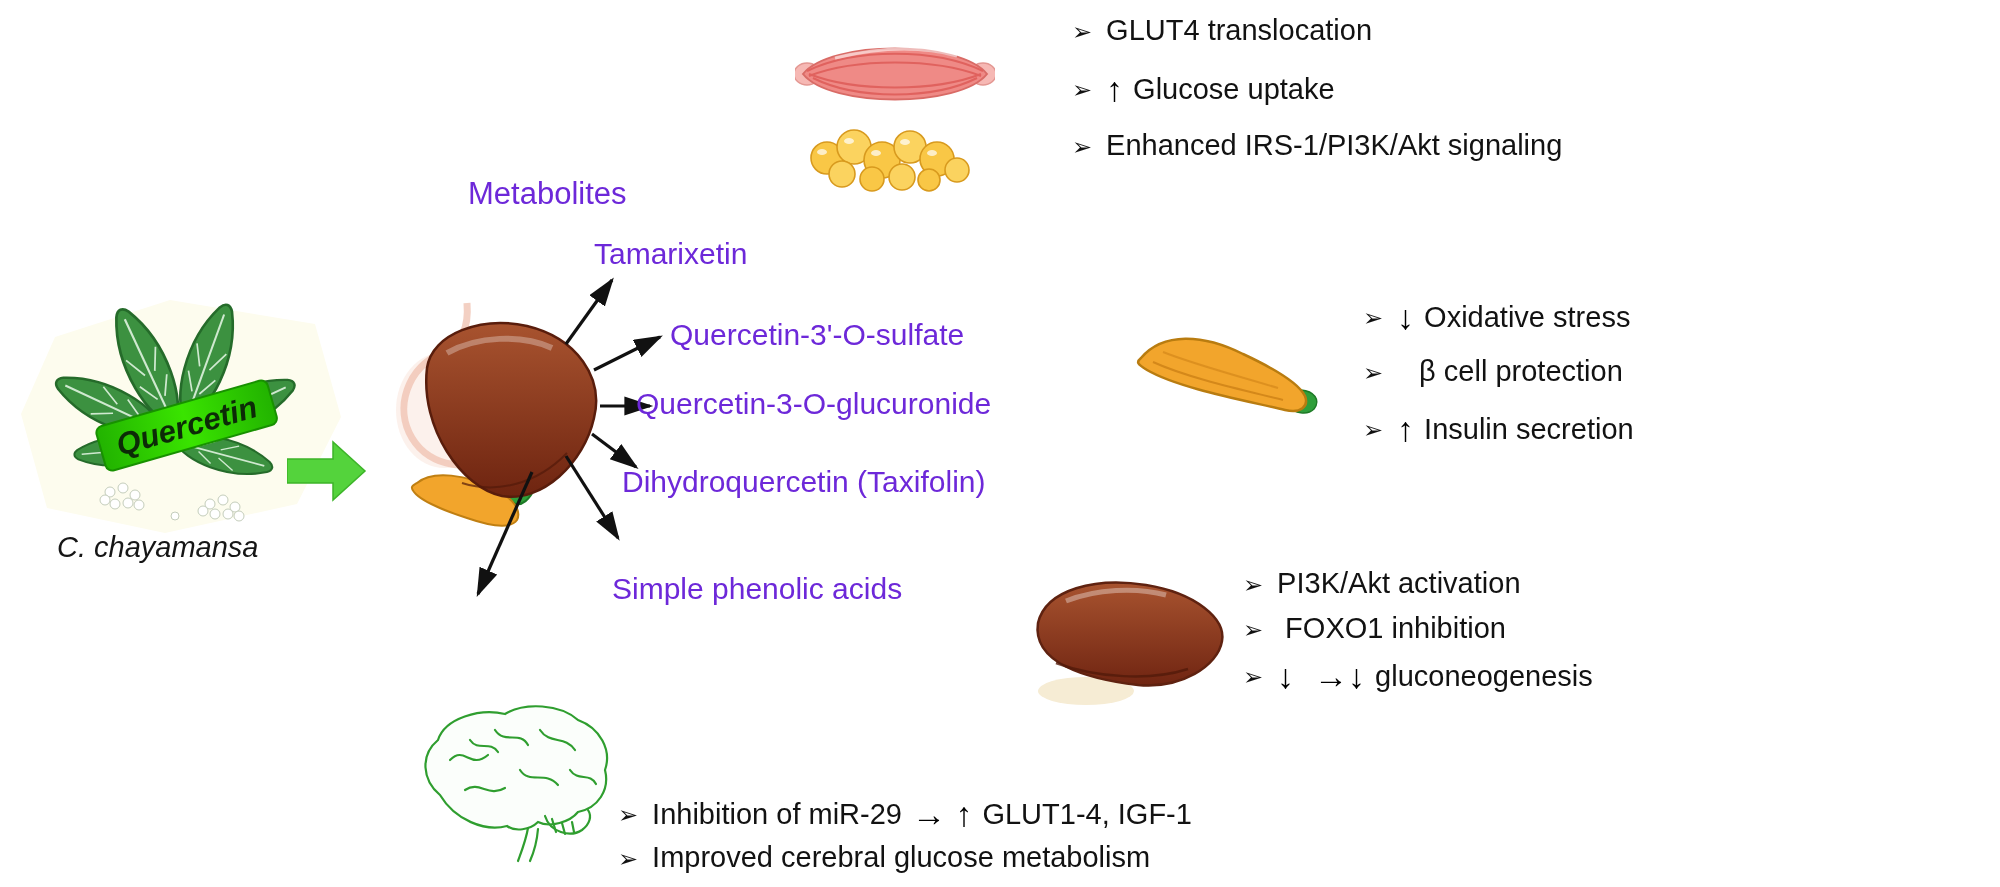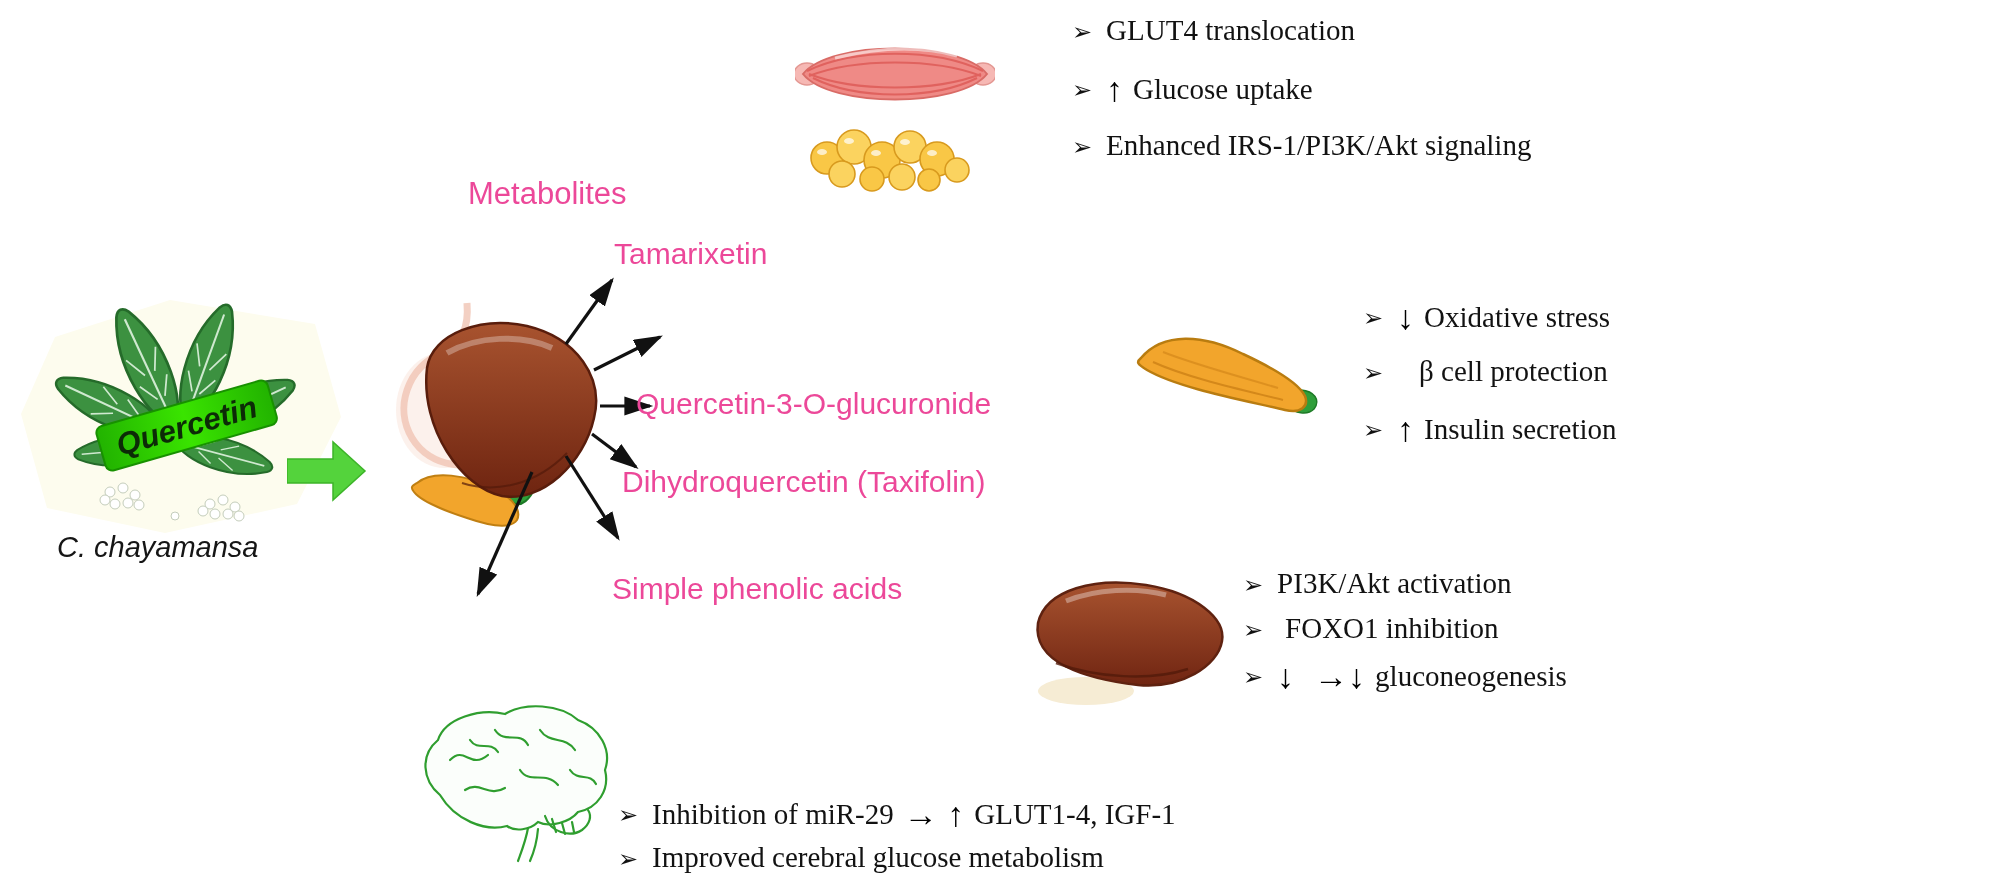--- a/index.html
+++ b/index.html
@@ -2,32 +2,32 @@
 <html><head>
 <meta charset="utf-8">
 <style>
   * { margin:0; padding:0; box-sizing:border-box; }
   html,body { width:2000px; height:887px; background:#ffffff; overflow:hidden;
               font-family:"Liberation Sans","DejaVu Sans",sans-serif; }
   #canvas { position:relative; width:2000px; height:887px; background:#ffffff; }
   .abs { position:absolute; }
   svg { display:block; }
 
-  .blue-label { position:absolute; color:#ec4899; font-size:30px; white-space:nowrap; line-height:1.1; }
+  .blue-label { position:absolute; color:#6d28d9; font-size:30px; white-space:nowrap; line-height:1.1; }
   .met-header { font-size:31px; }
 
   .caption { position:absolute; font-style:italic; font-size:29px; color:#151515; white-space:nowrap; }
 
   .bullet { position:absolute; display:flex; align-items:center; white-space:nowrap; color:#121212; }
   .bullet span { line-height:1; }
   .marker { font-size:24px; margin-right:14px; color:#111; transform:translateY(1px); }
   .pre-arrow { font-weight:bold; font-size:34px; margin-right:10px; color:#000; }
   .mid-arrow { font-weight:bold; font-size:34px; margin:0 10px; color:#000; }
   .pre-arrow:empty, .mid-arrow:empty, .tail-text:empty { display:none; }
-  .txt, .tail-text { font-size:29px;font-family:Liberation Serif, serif; }
+  .txt, .tail-text { font-size:29px; }
 
   .overlay { position:absolute; left:0; top:0; pointer-events:none; }
 </style>
 </head>
 <body>
 
 <div id="canvas">
 
   <svg class="abs" style="left:15px; top:292px;" width="330" height="245" viewBox="0 0 330 245">
     <path d="M40,45 L155,8 L300,32 L326,125 L282,212 L150,241 L32,216 L6,122 Z" fill="#fdfcee"></path>
@@ -105,21 +105,22 @@
       <line x1="566" y1="344" x2="612" y2="280" marker-end="url(#ah)"></line>
       <line x1="594" y1="370" x2="660" y2="337" marker-end="url(#ah)"></line>
       <line x1="600" y1="406" x2="650" y2="406" marker-end="url(#ah)"></line>
       <line x1="592" y1="434" x2="636" y2="467" marker-end="url(#ah)"></line>
       <line x1="566" y1="456" x2="618" y2="538" marker-end="url(#ah)"></line>
       <line x1="532" y1="472" x2="478" y2="594" marker-end="url(#ah)"></line>
     </g>
   </svg>
 
   <div class="blue-label met-header" style="left:468px; top:177px;">Metabolites</div>
-  <div class="blue-label" style="left:594px; top:237px;margin-left:20px;">Tamarixetin</div>
+  <div class="blue-label" style="left:594px; top:237px;">Tamarixetin</div>
+  <div class="blue-label" style="left:670px; top:318px;">Quercetin-3'-O-sulfate</div>
   <div class="blue-label" style="left:636px; top:387px;">Quercetin-3-O-glucuronide</div>
   <div class="blue-label" style="left:622px; top:465px;">Dihydroquercetin (Taxifolin)</div>
   <div class="blue-label" style="left:612px; top:548px;margin-top:24px;">Simple phenolic acids</div>
 
   <svg class="abs" style="left:795px; top:34px;" width="200" height="80" viewBox="0 0 200 80">
     <ellipse cx="12" cy="40" rx="13" ry="11" fill="#f6b8b4" stroke="#e39792" stroke-width="1.5"></ellipse>
     <ellipse cx="188" cy="40" rx="13" ry="11" fill="#f6b8b4" stroke="#e39792" stroke-width="1.5"></ellipse>
     <path d="M8,40 C35,6 165,6 192,40 C165,74 35,74 8,40 Z" fill="#ef8a86" stroke="#d96b66" stroke-width="2"></path>
     <path d="M12,37 C60,14 140,14 188,37" stroke="#e0625e" stroke-width="2" fill="none"></path>
     <path d="M14,42 C60,24 140,24 186,42" stroke="#e0625e" stroke-width="2" fill="none"></path>

